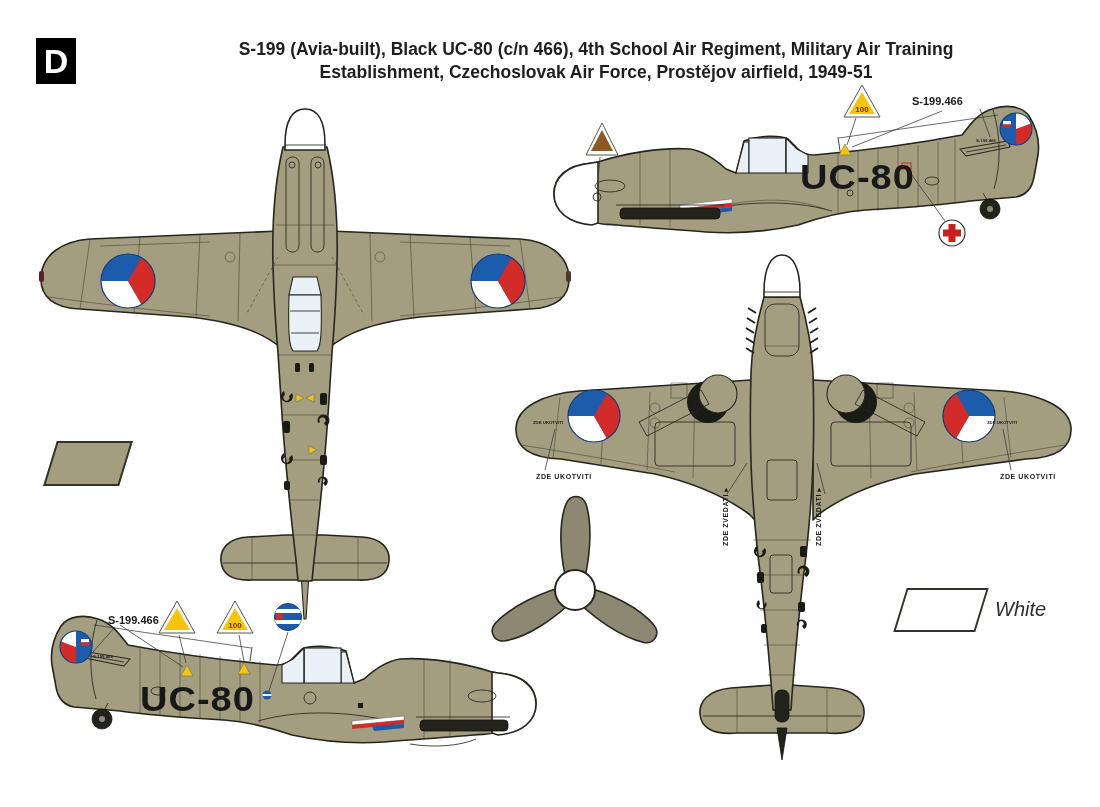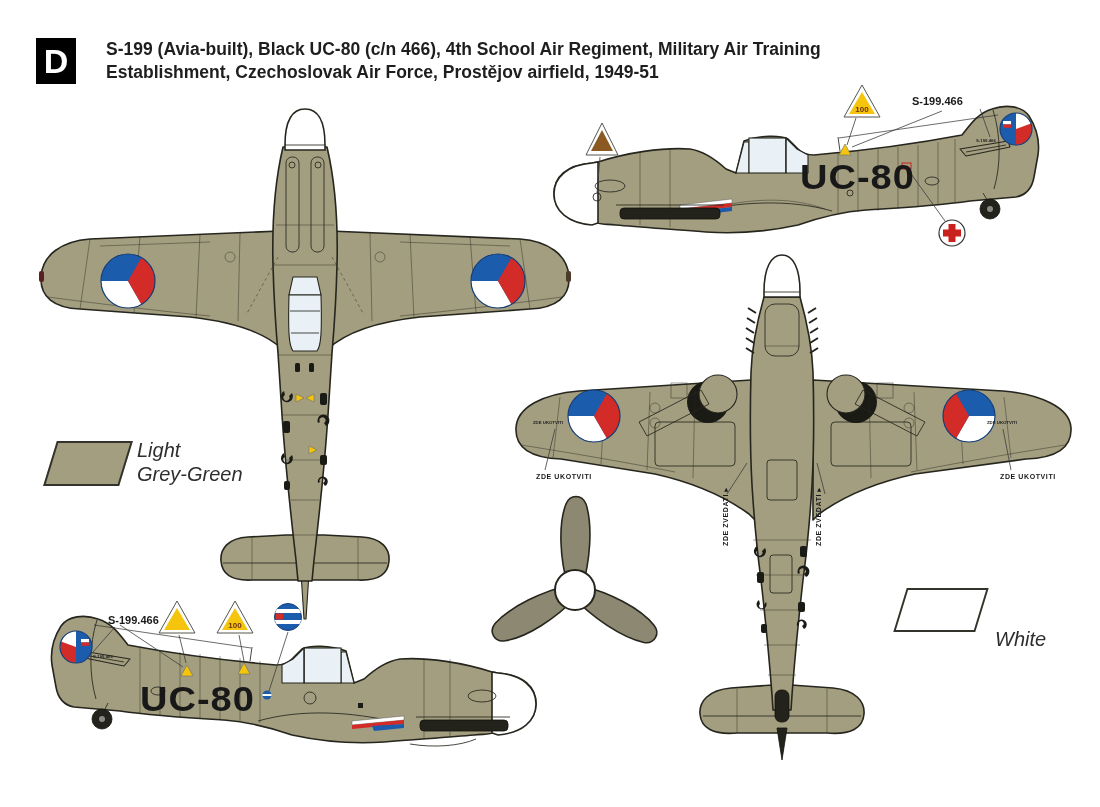--- a/index.html
+++ b/index.html
@@ -2,21 +2,21 @@
 <html style="--airframe: #a39e80; --airframe-dark: #8d8871; --outline: #26261e; --canopy: #e9f1f6; --roundel-blue: #1c5cac; --roundel-red: #d32b28; --marking-yellow: #f4c50c; --marking-brown: #8a5a22; --cross-red: #c9211e;"><head>
 <meta charset="utf-8">
 <style>
   html,body{margin:0;padding:0;background:#fff;}
   #sheet{position:relative;width:1100px;height:807px;background:#fff;overflow:hidden;
          font-family:"Liberation Sans",sans-serif;}
   
   #variant-box{position:absolute;left:36px;top:38px;width:40px;height:46px;background:#000;
     color:#fff;font-weight:bold;font-size:34px;text-align:center;line-height:46px;}
   #title{position:absolute;left:106px;top:38px;width:980px;font-weight:bold;font-size:17.5px;
-    line-height:23px;color:#1e1e1e;}
+    line-height:23px;color:#1e1e1e;text-align:center;}
   
   .af{fill:var(--airframe,#a39e80);stroke:var(--outline,#26261e);stroke-width:1.6;stroke-linejoin:round;}
   .af2{fill:var(--airframe,#a39e80);stroke:var(--outline,#26261e);stroke-width:1.1;stroke-linejoin:round;}
   .afd{fill:var(--airframe-dark,#8d8871);stroke:var(--outline,#26261e);stroke-width:1.6;stroke-linejoin:round;}
   .wh{fill:#fff;stroke:var(--outline,#26261e);stroke-width:1.6;}
   .cn{fill:var(--canopy,#e9f1f6);stroke:var(--outline,#26261e);stroke-width:1.1;}
   .pl{fill:none;stroke:rgba(38,38,30,.55);stroke-width:.8;}
   .pl2{fill:none;stroke:rgba(38,38,30,.85);stroke-width:1;}
   .dsh{fill:none;stroke:rgba(38,38,30,.6);stroke-width:.8;stroke-dasharray:3 3;}
   .dk{fill:#23231c;stroke:#11110d;stroke-width:.8;}
@@ -402,23 +402,19 @@
   <div class="vlabel" style="left:722px;top:546px">
     <span>ZDE ZVEDATI</span>
     <span>▸</span>
   </div>
   <div class="vlabel" style="left:815px;top:546px">
     <span>ZDE ZVEDATI</span>
     <span>▸</span>
   </div>
 
   <div class="swatch" style="left:50px;top:441px;width:72px;height:41px;background:var(--airframe,#a39e80);transform:skewX(-17deg);"></div>
-  <div class="swatch-label" style="left:137px;top:438px;">
-    <div>Light</div>
-    <div>Grey-Green</div>
-  </div>
 
   <div class="swatch" style="left:900px;top:588px;width:78px;height:40px;background:#fff;transform:skewX(-17deg);"></div>
-  <div class="swatch-label" style="left:995px;top:597px;margin-top:30px;">
+  <div class="swatch-label" style="left:995px;top:597px;">
     <div>White</div>
   </div>
 
 </div>
 
 </body></html>

